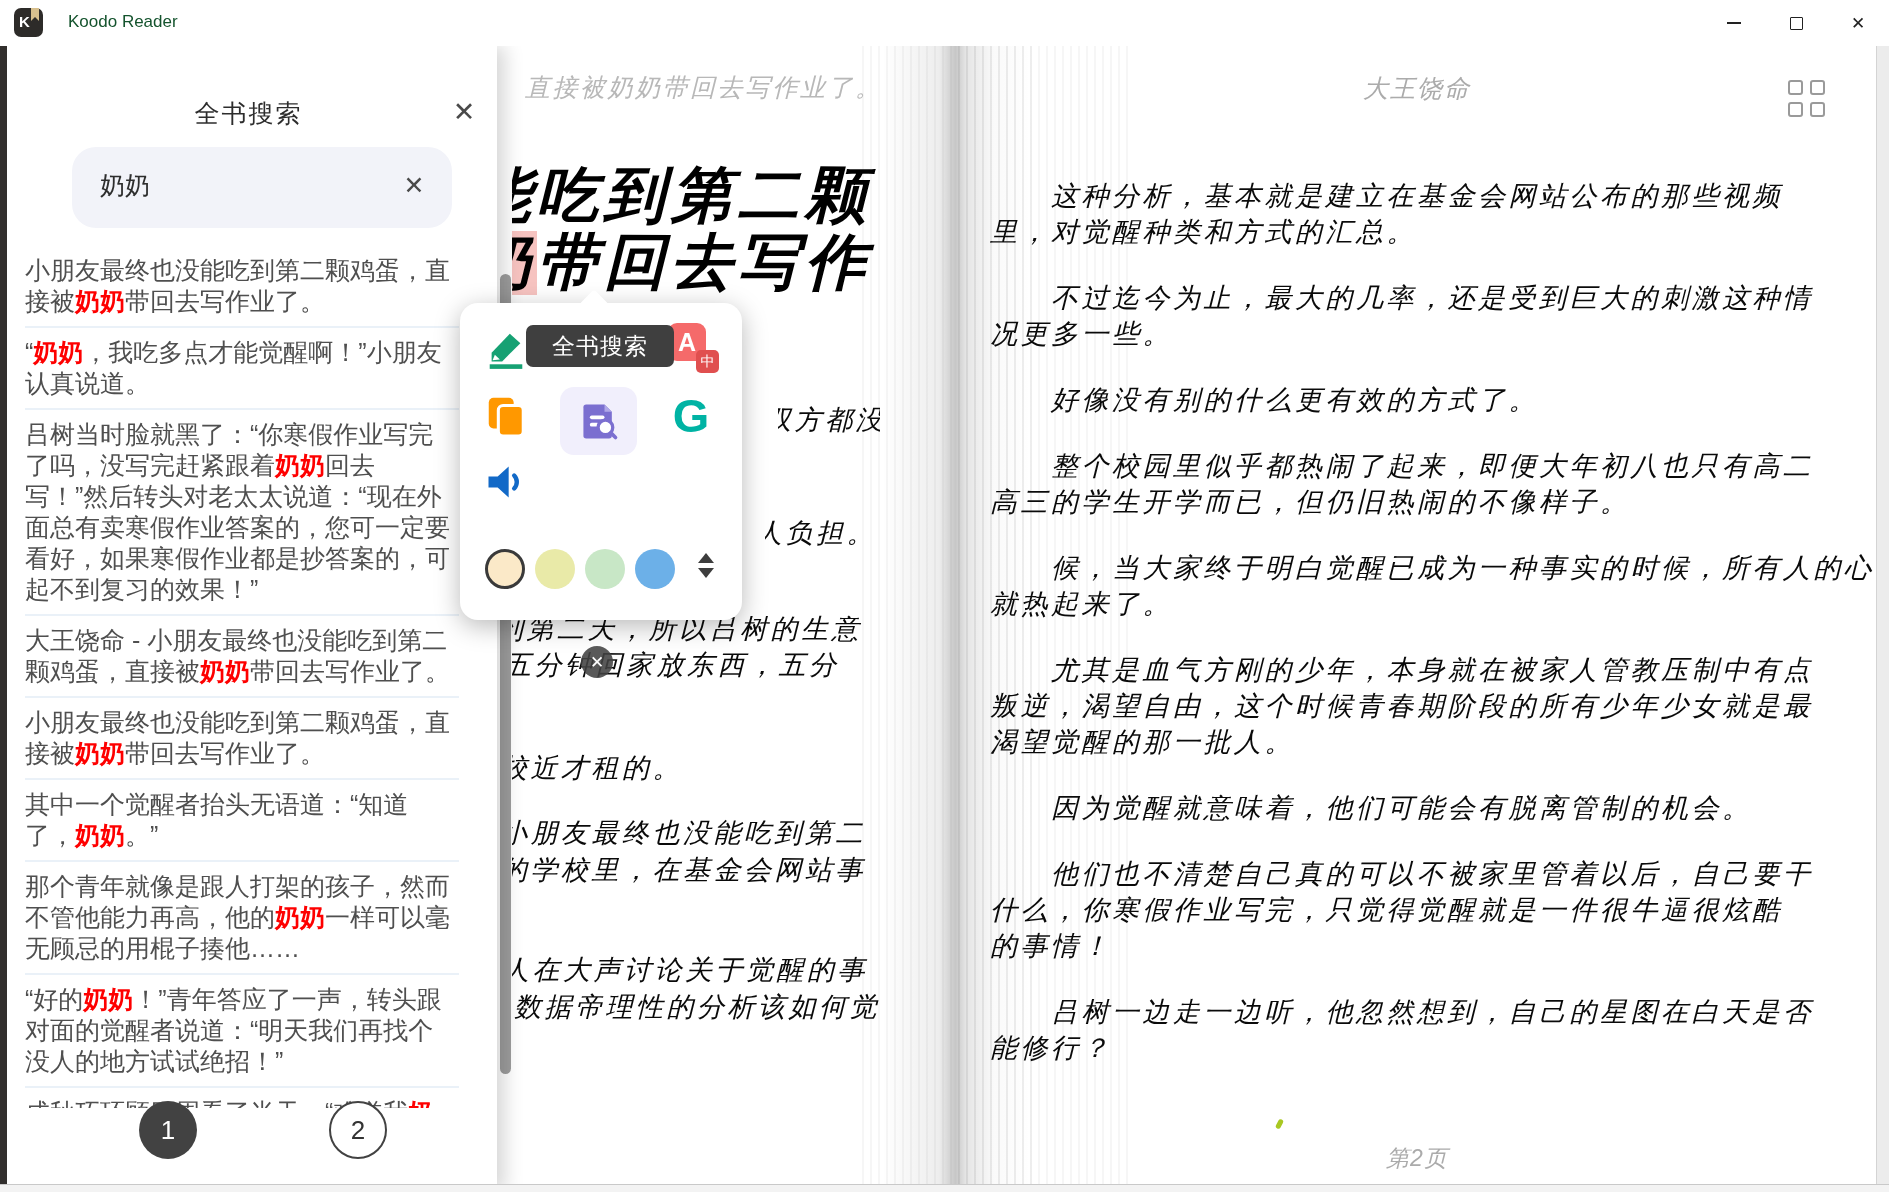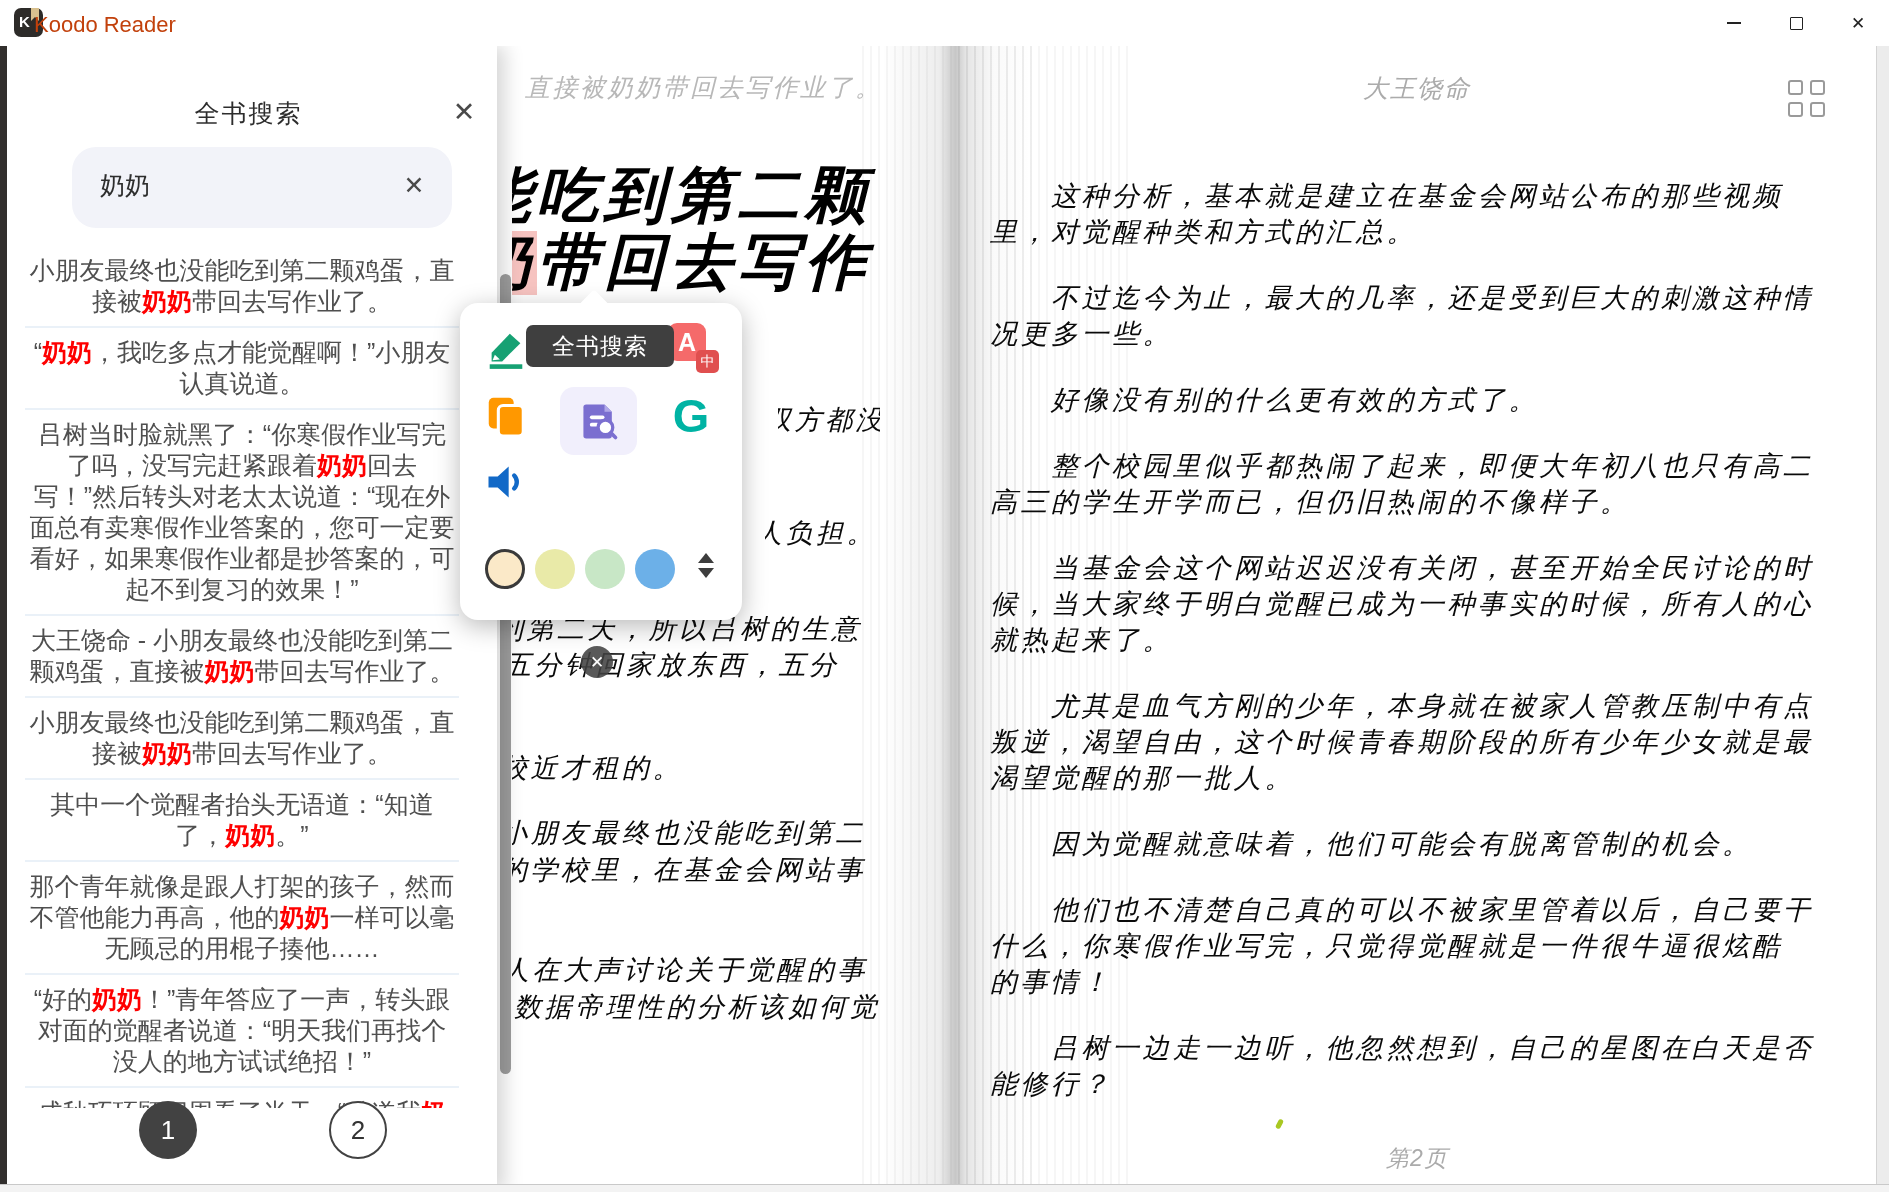--- a/index.html
+++ b/index.html
@@ -7,21 +7,21 @@
     font-family:"Liberation Sans","DejaVu Sans",sans-serif; }
   #stage { position:relative; width:1889px; height:1192px; background:#fff; }
 
   
   .titlebar { position:absolute; top:0; left:0; width:100%; height:46px; background:#fff; z-index:50; }
   .app-icon { position:absolute; left:14px; top:8px; width:29px; height:29px; background:#2d2b29;
     border-radius:7px; }
   .app-icon .k { position:absolute; left:5px; top:5px; color:#fff; font-size:15px; font-weight:bold; }
   .app-icon .bm { position:absolute; right:4px; top:0; width:8px; height:13px; background:#d8c08e;
     clip-path:polygon(0 0,100% 0,100% 100%,50% 70%,0 100%); }
-  .app-title { position:absolute; left:34px; top:12px; font-size:22px; color:#c2410c; }
+  .app-title { position:absolute; left:68px; top:12px; font-size:17px; color:#14532d; }
   .winbtns { position:absolute; right:0; top:0; height:46px; display:flex; }
   .winbtn { width:62px; height:46px; display:flex; align-items:center; justify-content:center; color:#222; }
   .winbtn .min { width:14px; height:2px; background:#222; }
   .winbtn .max { width:13px; height:13px; border:1.6px solid #222; border-radius:1px; }
   .winbtn .cls { font-size:17px; line-height:1; }
 
   
   .reading { position:absolute; top:46px; left:0; width:1889px; height:1138px; background:#fff;font-style:italic; }
   .page-stripes { position:absolute; top:0; height:100%; width:170px;
     background:repeating-linear-gradient(90deg, rgba(0,0,0,0.035) 0 2px, rgba(0,0,0,0) 2px 8px); }
@@ -66,21 +66,21 @@
   .sb-title { position:absolute; top:51px; left:0; width:100%; text-align:center; font-size:25px;
     color:#2d2d2d; letter-spacing:2px; }
   .sb-close { position:absolute; top:50px; right:16px; width:34px; height:34px; font-size:27px;
     color:#4a4a4a; text-align:center; line-height:32px; font-weight:300; }
   .searchbox { position:absolute; top:101px; left:72px; width:380px; height:81px; background:#f2f3f9;
     border-radius:24px; }
   .search-value { position:absolute; left:28px; top:24px; font-size:25px; color:#2e2e2e; border:none;
     background:transparent; outline:none; width:280px; font-family:inherit; }
   .search-clear { position:absolute; right:22px; top:22px; width:32px; height:32px; font-size:25px;
     color:#4a4a4a; text-align:center; line-height:32px; font-weight:300; }
-  .results { position:absolute; top:200px; left:25px; width:434px; height:862px; overflow:hidden;text-align:center; }
+  .results { position:absolute; top:200px; left:25px; width:434px; height:862px; overflow:hidden; }
   .result-item { padding:9px 0; border-bottom:2px solid #eaf1f8; }
   .result-line { font-size:25px; line-height:31px; color:#4f4f4f; white-space:nowrap; overflow:hidden; }
   .result-line b { color:#fe0000; font-weight:bold; }
   .sb-pagebar { position:absolute; bottom:0; left:0; width:100%; height:84px; background:#fff; }
   .pagecircle { position:absolute; top:-7px; width:58px; height:58px; border-radius:50%;
     font-size:26px; display:flex; align-items:center; justify-content:center; }
   .pagecircle.active { background:#424242; color:#fff; }
   .pagecircle.inactive { background:#fff; color:#333; border:2.5px solid #424242; }
 
   .left-dark-strip { position:absolute; left:0; top:46px; width:7px; height:1146px; background:#322f2d;
@@ -168,21 +168,20 @@
           <div class="pline">况更多一些。</div>
         </div>
         <div class="para">
           <div class="pline">好像没有别的什么更有效的方式了。</div>
         </div>
         <div class="para">
           <div class="pline">整个校园里似乎都热闹了起来，即便大年初八也只有高二</div>
           <div class="pline">高三的学生开学而已，但仍旧热闹的不像样子。</div>
         </div>
         <div class="para">
-          <div class="pline">当基金会这个网站迟迟没有关闭，甚至开始全民讨论的时</div>
           <div class="pline">候，当大家终于明白觉醒已成为一种事实的时候，所有人的心</div>
           <div class="pline">就热起来了。</div>
         </div>
         <div class="para">
           <div class="pline">尤其是血气方刚的少年，本身就在被家人管教压制中有点</div>
           <div class="pline">叛逆，渴望自由，这个时候青春期阶段的所有少年少女就是最</div>
           <div class="pline">渴望觉醒的那一批人。</div>
         </div>
         <div class="para">
           <div class="pline">因为觉醒就意味着，他们可能会有脱离管制的机会。</div>

